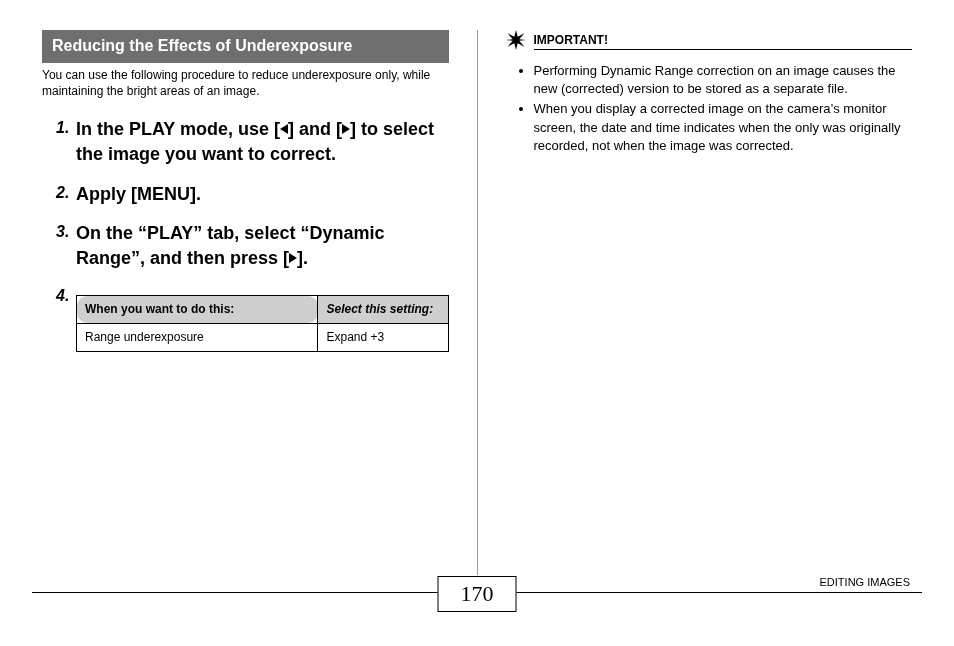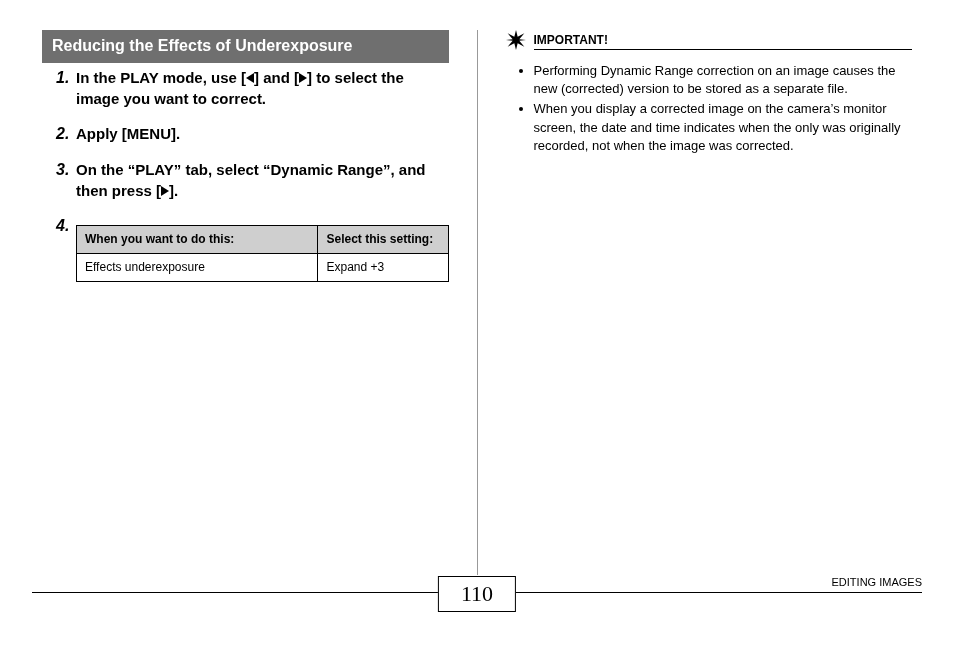--- a/index.html
+++ b/index.html
@@ -58,21 +58,21 @@
     font-size: 16px;
     width: 34px;
     flex-shrink: 0;
     padding-left: 14px;
   }
   .step-body {
     flex: 1;
   }
   .step-text {
     font-weight: bold;
-    font-size: 15px;
+    font-size: 18px;
   }
   .tri {
     display: inline-block;
     width: 0; height: 0;
     vertical-align: middle;
     position: relative;
     top: -1px;
   }
   .tri-left {
     border-top: 5px solid transparent;
@@ -103,22 +103,22 @@
   table.settings th, table.settings td {
     border: 1px solid #000;
     padding: 5px 8px;
     text-align: left;
     vertical-align: top;
   }
   table.settings th {
     background: #cfcfcf;
     font-weight: bold;
   }
-  table.settings th:first-child { width: 65%; }
-  table.settings th:last-child { width: 35%; }
+  table.settings th:first-child { width: 65%; border-radius: 10px; }
+  table.settings th:last-child { width: 35%; font-style: italic; }
 
   .important {
     display: flex;
     align-items: flex-end;
     gap: 8px;
     margin-bottom: 12px;
   }
   .burst {
     width: 20px; height: 20px;
     position: relative;
@@ -157,34 +157,35 @@
     transform: translateX(-50%);
     top: -6px;
     background: #fff;
     border: 1px solid #000;
     padding: 4px 22px;
     font-family: Georgia, 'Times New Roman', serif;
     font-size: 22px;
   }
   .footer-label {
     position: absolute;
-    right: 0;
+    right: 12px;
     top: -6px;
     font-size: 11px;
     background: #fff;
     padding-left: 6px;
   }
 </style>
 </head>
 <body>
 
 <div class="content">
   <div class="col col-left">
 
     <div class="section-header">Reducing the Effects of Underexposure</div>
+    <p class="intro">You can use the following procedure to reduce underexposure only, while maintaining the bright areas of an image.</p>
 
     <ol class="steps">
       <li>
         <span class="step-num">1.</span>
         <span class="step-body step-text">
           <span>In the PLAY mode, use [</span><span class="tri tri-left"></span><span>] and [</span><span class="tri tri-right"></span><span>] to select the image you want to correct.</span>
         </span>
       </li>
       <li>
         <span class="step-num">2.</span>
@@ -201,21 +202,21 @@
         <span class="step-body">
           <table class="settings">
             <thead>
               <tr>
                 <th>When you want to do this:</th>
                 <th>Select this setting:</th>
               </tr>
             </thead>
             <tbody>
               <tr>
-                <td>Effects underexposure</td>
+                <td>Range underexposure</td>
                 <td>Expand +3</td>
               </tr>
             </tbody>
           </table>
         </span>
       </li>
     </ol>
   </div>
 
   <div class="divider"></div>
@@ -232,14 +233,14 @@
     <ul class="notes">
       <li>Performing Dynamic Range correction on an image causes the new (corrected) version to be stored as a separate file.</li>
       <li>When you display a corrected image on the camera’s monitor screen, the date and time indicates when the only was originally recorded, not when the image was corrected.</li>
     </ul>
   </div>
 </div>
 
 <div class="footer">
   <div class="footer-line"></div>
   <div class="footer-label">EDITING IMAGES</div>
-  <div class="page-box">110</div>
+  <div class="page-box">170</div>
 </div>
 
 </body></html>

